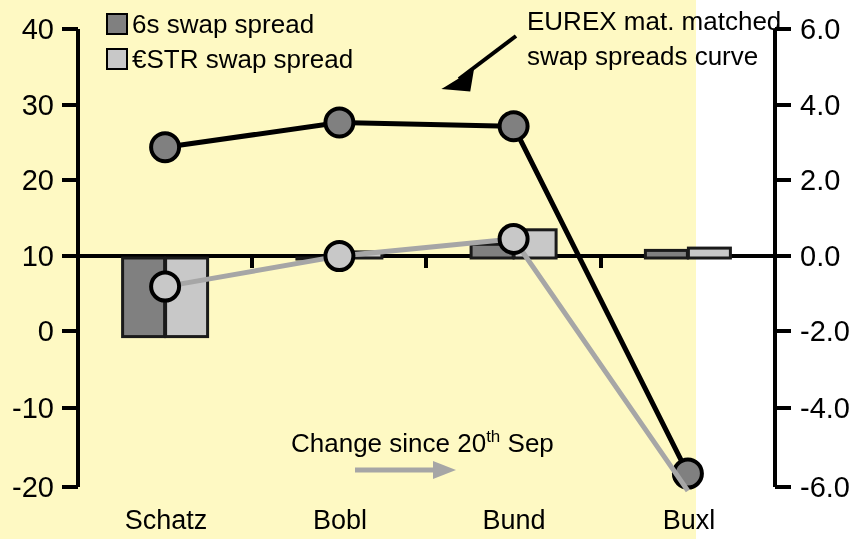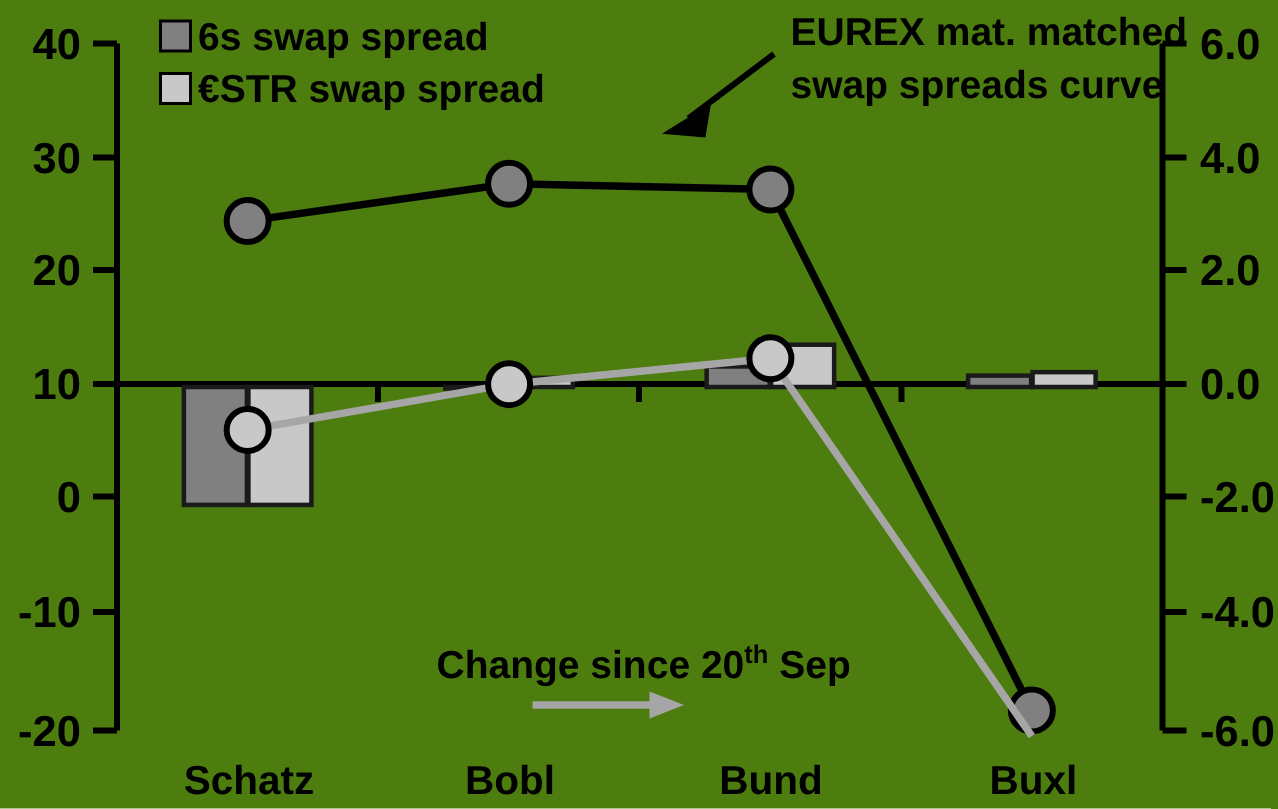--- a/index.html
+++ b/index.html
@@ -8,24 +8,23 @@
     background: #ffffff;
   }
   body {
     width: 852px;
     height: 539px;
     overflow: hidden;
     font-family: "Liberation Sans", sans-serif;
   }
   #chart-root {
     position: relative;
-    width: 852px;
+    width: 696px;
     height: 539px;
-    background: #4d7c0f;
-    font-weight: bold;
+    background: #fef9c3;
   }
   svg#chart-svg {
     display: block;
     width: 852px;
     height: 539px;
   }
   .tick-label {
     font-family: "Liberation Sans", sans-serif;
     font-size: 29px;
     fill: #000000;

